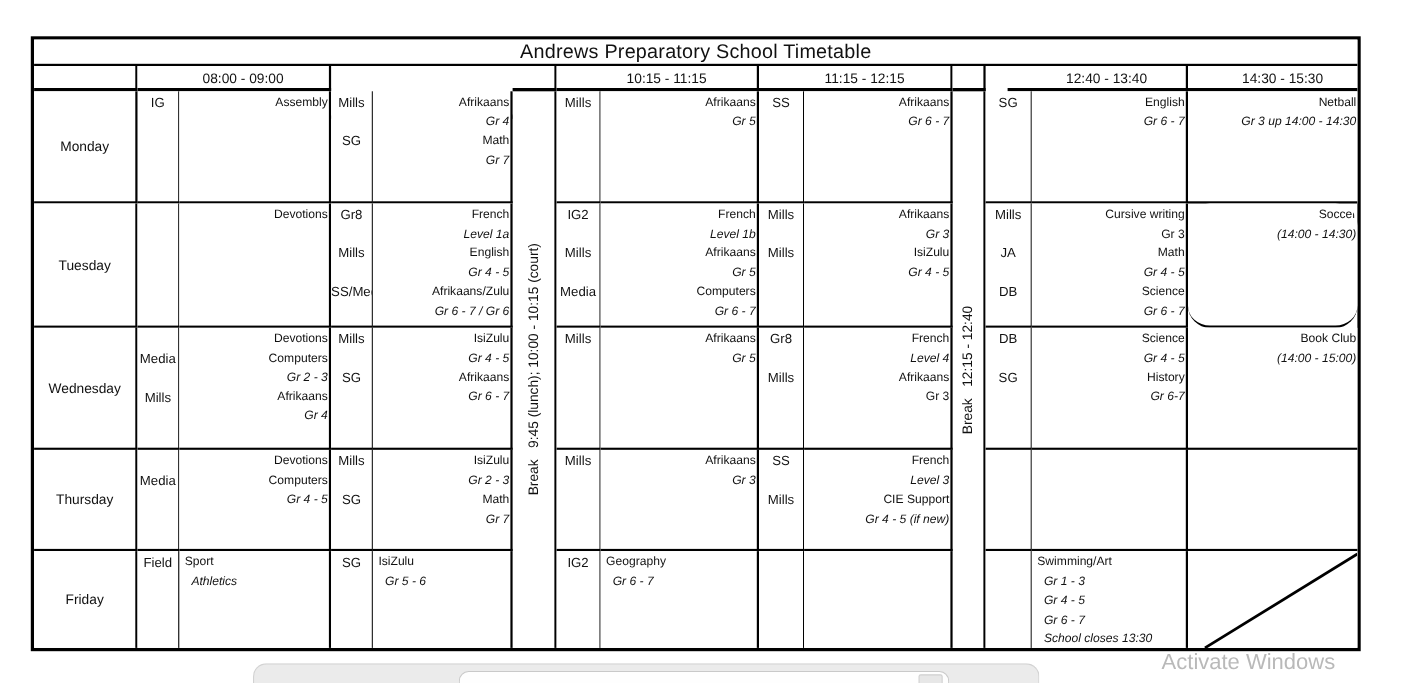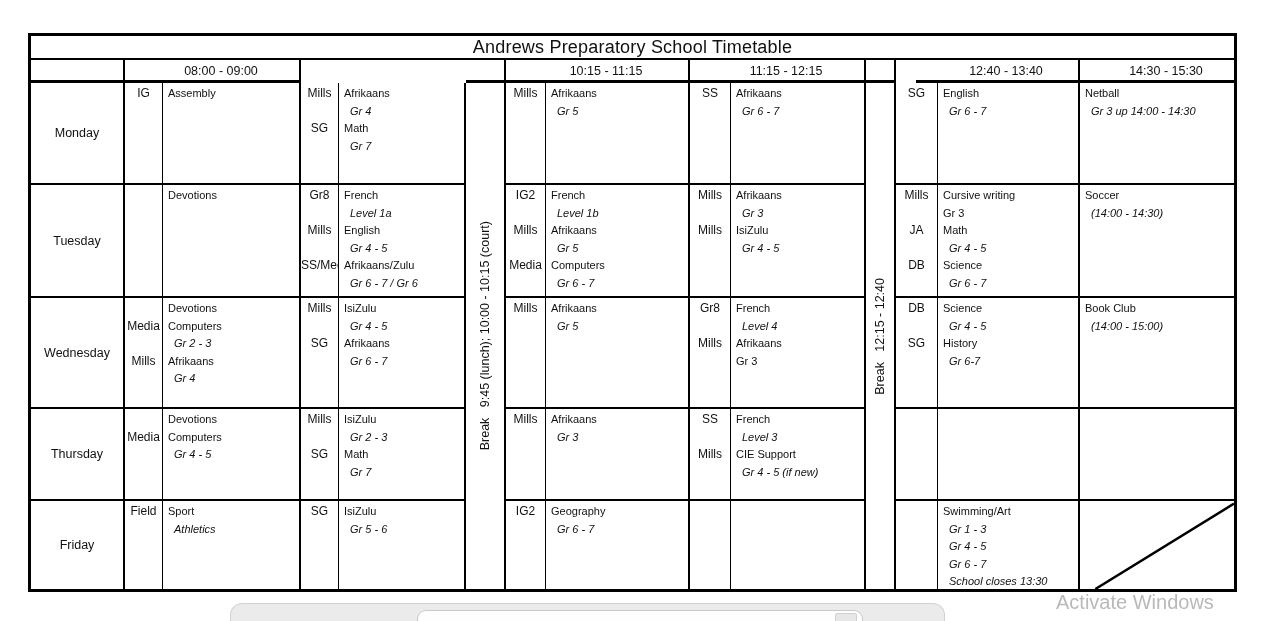--- a/index.html
+++ b/index.html
@@ -9,21 +9,21 @@
   .timetable {
     position:absolute; left:28px; top:33px; width:1209px; height:559px;
     border:3px solid #000; background:#fff;
     display:grid;
     grid-template-columns:94px 38px 138px 38px 127px 40px 40px 144px 41px 135px 30px 42px 142px 1fr;
     grid-template-rows:24px 23px 102px 113px 111px 92px 1fr;
   }
   .cell { background:#fff; overflow:hidden; border-color:#000; }
   .br1 { border-right:1px solid #000; }
   .br2 { border-right:2px solid #000; }
-  .bb2 { border-bottom:2px solid #000; }
+  .bb2 { border-bottom:2px solid #000;text-align:right; }
   .bb3 { border-bottom:3px solid #000; }
 
   .title { grid-column:1 / -1; grid-row:1; display:flex; align-items:center; justify-content:center;
            font-size:18px; letter-spacing:.2px; }
   .hdr   { display:flex; align-items:center; justify-content:center; font-size:12.5px; padding-top:1px;padding-left:18px; }
   .day   { display:flex; align-items:center; justify-content:center; font-size:12.5px; }
   .code  { text-align:center; padding-top:2px; font-size:12px; white-space:nowrap; }
   .content { padding:2px 1px 0 5px; font-size:11px; }
   .ln    { height:17.5px; line-height:17.5px; white-space:nowrap; }
   .ln.it { font-style:italic; padding-left:6px; }
@@ -174,21 +174,21 @@
         <div class="ln"></div>
       </div>
       <div class="cell content br2 bb2" style="grid-area: 4 / 13;">
         <div class="ln">Cursive writing</div>
         <div class="ln">Gr 3</div>
         <div class="ln">Math</div>
         <div class="ln it">Gr 4 - 5</div>
         <div class="ln">Science</div>
         <div class="ln it">Gr 6 - 7</div>
       </div>
-      <div class="cell content lastcol bb2" style="grid-area: 4 / 14;">
+      <div class="cell content lastcol bb2" style="grid-area: 4 / 14; border-radius: 20px;">
         <div class="ln">Soccer</div>
         <div class="ln it">(14:00 - 14:30)</div>
       </div>
       <div class="cell day br2 bb2" style="grid-area: 5 / 1;">Wednesday</div>
       <div class="cell code br1 bb2" style="grid-area: 5 / 2;">
         <div class="ln"></div>
         <div class="ln">Media</div>
         <div class="ln"></div>
         <div class="ln">Mills</div>
         <div class="ln"></div>

